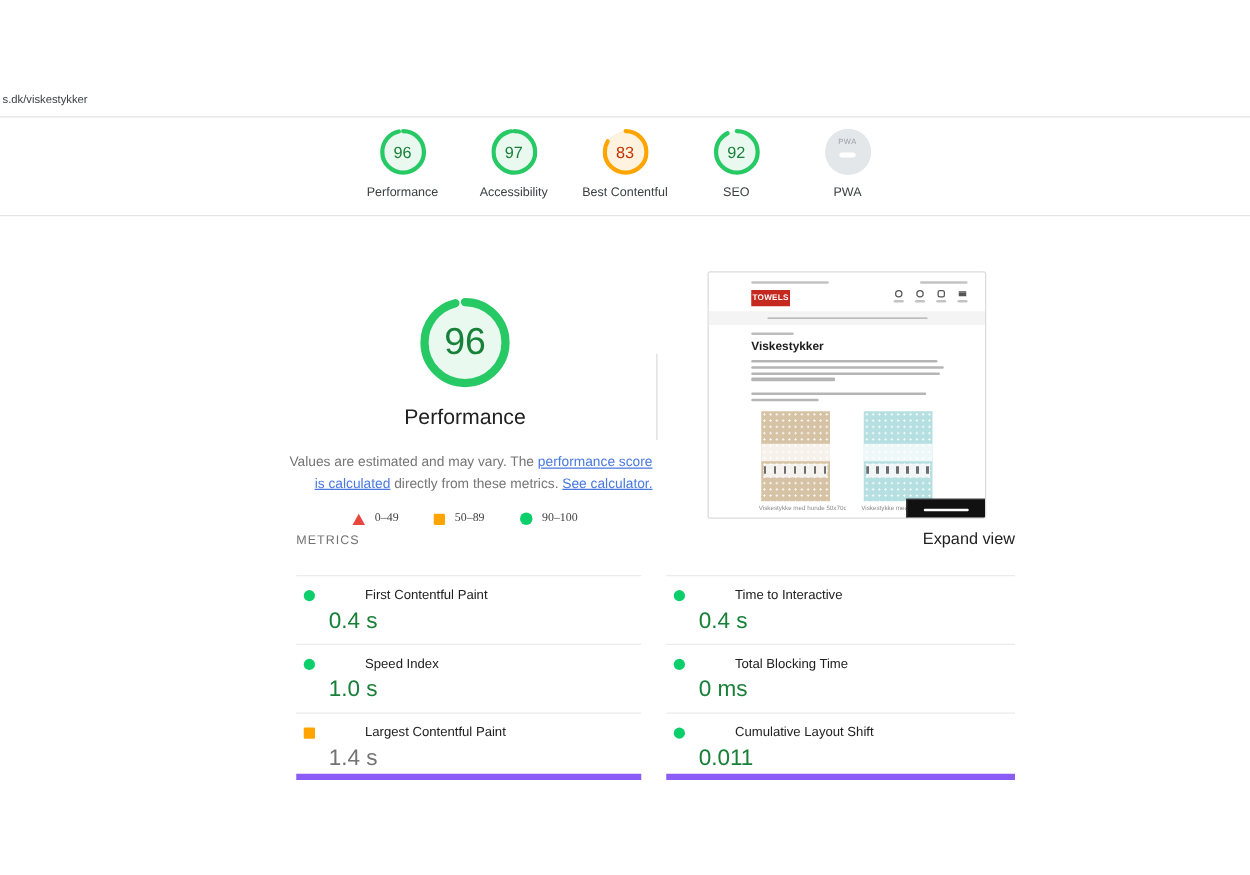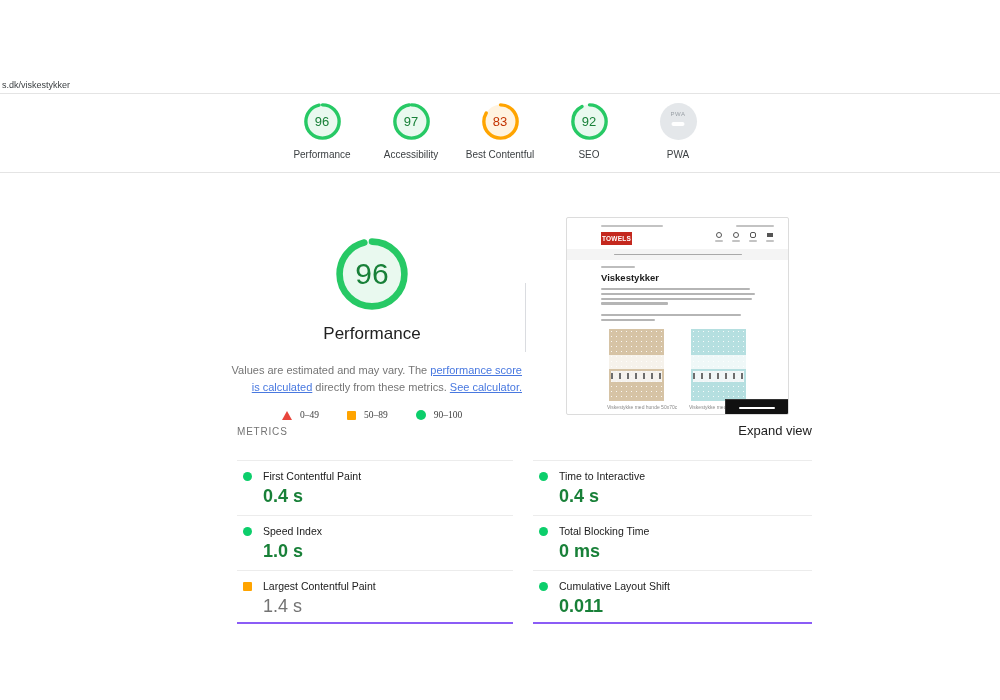--- a/index.html
+++ b/index.html
@@ -1,19 +1,19 @@
 <!DOCTYPE html>
 <html><head>
 <meta charset="utf-8">
 <style>
   * { margin:0; padding:0; box-sizing:border-box; }
   html,body { width:1000px; height:700px; background:#ffffff; font-family:"Liberation Sans", sans-serif; overflow:hidden; }
 
   
-  #url-text { position:absolute; left:2px; top:80px; font-size:9px; color:#3c4043; }
+  #url-text { position:absolute; left:2px; top:74px; font-size:9px; color:#3c4043; }
   .hline { position:absolute; left:0; width:1000px; height:1px; background:#e4e4e4; }
 
   
   #scores-header { position:absolute; left:0; top:94px; width:1000px; height:79px; display:flex; justify-content:center; gap:19px; padding-top:9px; }
   .score-item { width:70px; display:flex; flex-direction:column; align-items:center; }
   .gauge { position:relative; }
   .gauge-sm { width:37px; height:37px; }
   .gauge-lg { width:72px; height:72px; }
   .gauge svg { position:absolute; inset:0; width:100%; height:100%; }
   .gauge-num { position:absolute; inset:0; display:flex; align-items:center; justify-content:center; }
@@ -72,28 +72,28 @@
   #caption-right { left:122px; }
   #t-cookie { position:absolute; left:158px; top:181px; width:64px; height:17px; background:#111111; border:1px solid #333; display:flex; align-items:center; justify-content:center; }
   #t-cookie .t-bar { width:36px; height:2px; background:#ffffff; }
 
   
   #metrics-header { position:absolute; left:237px; top:423px; width:575px; display:flex; justify-content:space-between; align-items:baseline; }
   #metrics-title { font-size:10px; letter-spacing:.8px; color:#737373; }
   #expand-view { font-size:13px; color:#212121; cursor:pointer; }
   #metrics-grid { position:absolute; left:237px; top:460px; width:575px; display:grid; grid-template-columns:276px 279px; column-gap:20px; }
   .m-cell { border-top:1px solid #ececec; height:55px; padding-top:9px; }
-  .m-cell:nth-child(5), .m-cell:nth-child(6) { border-bottom:2px solid #8b5cf6; height:54px; }
-  .m-head { display:flex; align-items:center; }
+  .m-cell:nth-child(5), .m-cell:nth-child(6) { border-bottom:5px solid #8b5cf6; height:54px; }
+  .m-head { display:flex; align-items:center;gap:29px; }
   .m-dot { width:9px; height:9px; margin-left:6px; margin-right:11px; flex:none; }
   .m-dot[data-status="pass"] { background:#0cce6b; border-radius:50%; }
   .m-dot[data-status="average"] { background:#ffa400; border-radius:1px; }
   .m-label { font-size:10.5px; color:#212121; }
   .m-value { margin-left:26px; margin-top:4px; font-size:18px; }
-  .m-value[data-status="pass"] { color:#188038;font-weight:bold; }
+  .m-value[data-status="pass"] { color:#188038; }
   .m-value[data-status="average"] { color:#737373; }
 </style>
 </head>
 <body>
 
 <div id="url-text">s.dk/viskestykker</div>
 <div class="hline" style="top:93px"></div>
 
 <div id="scores-header">
   <div class="score-item">

